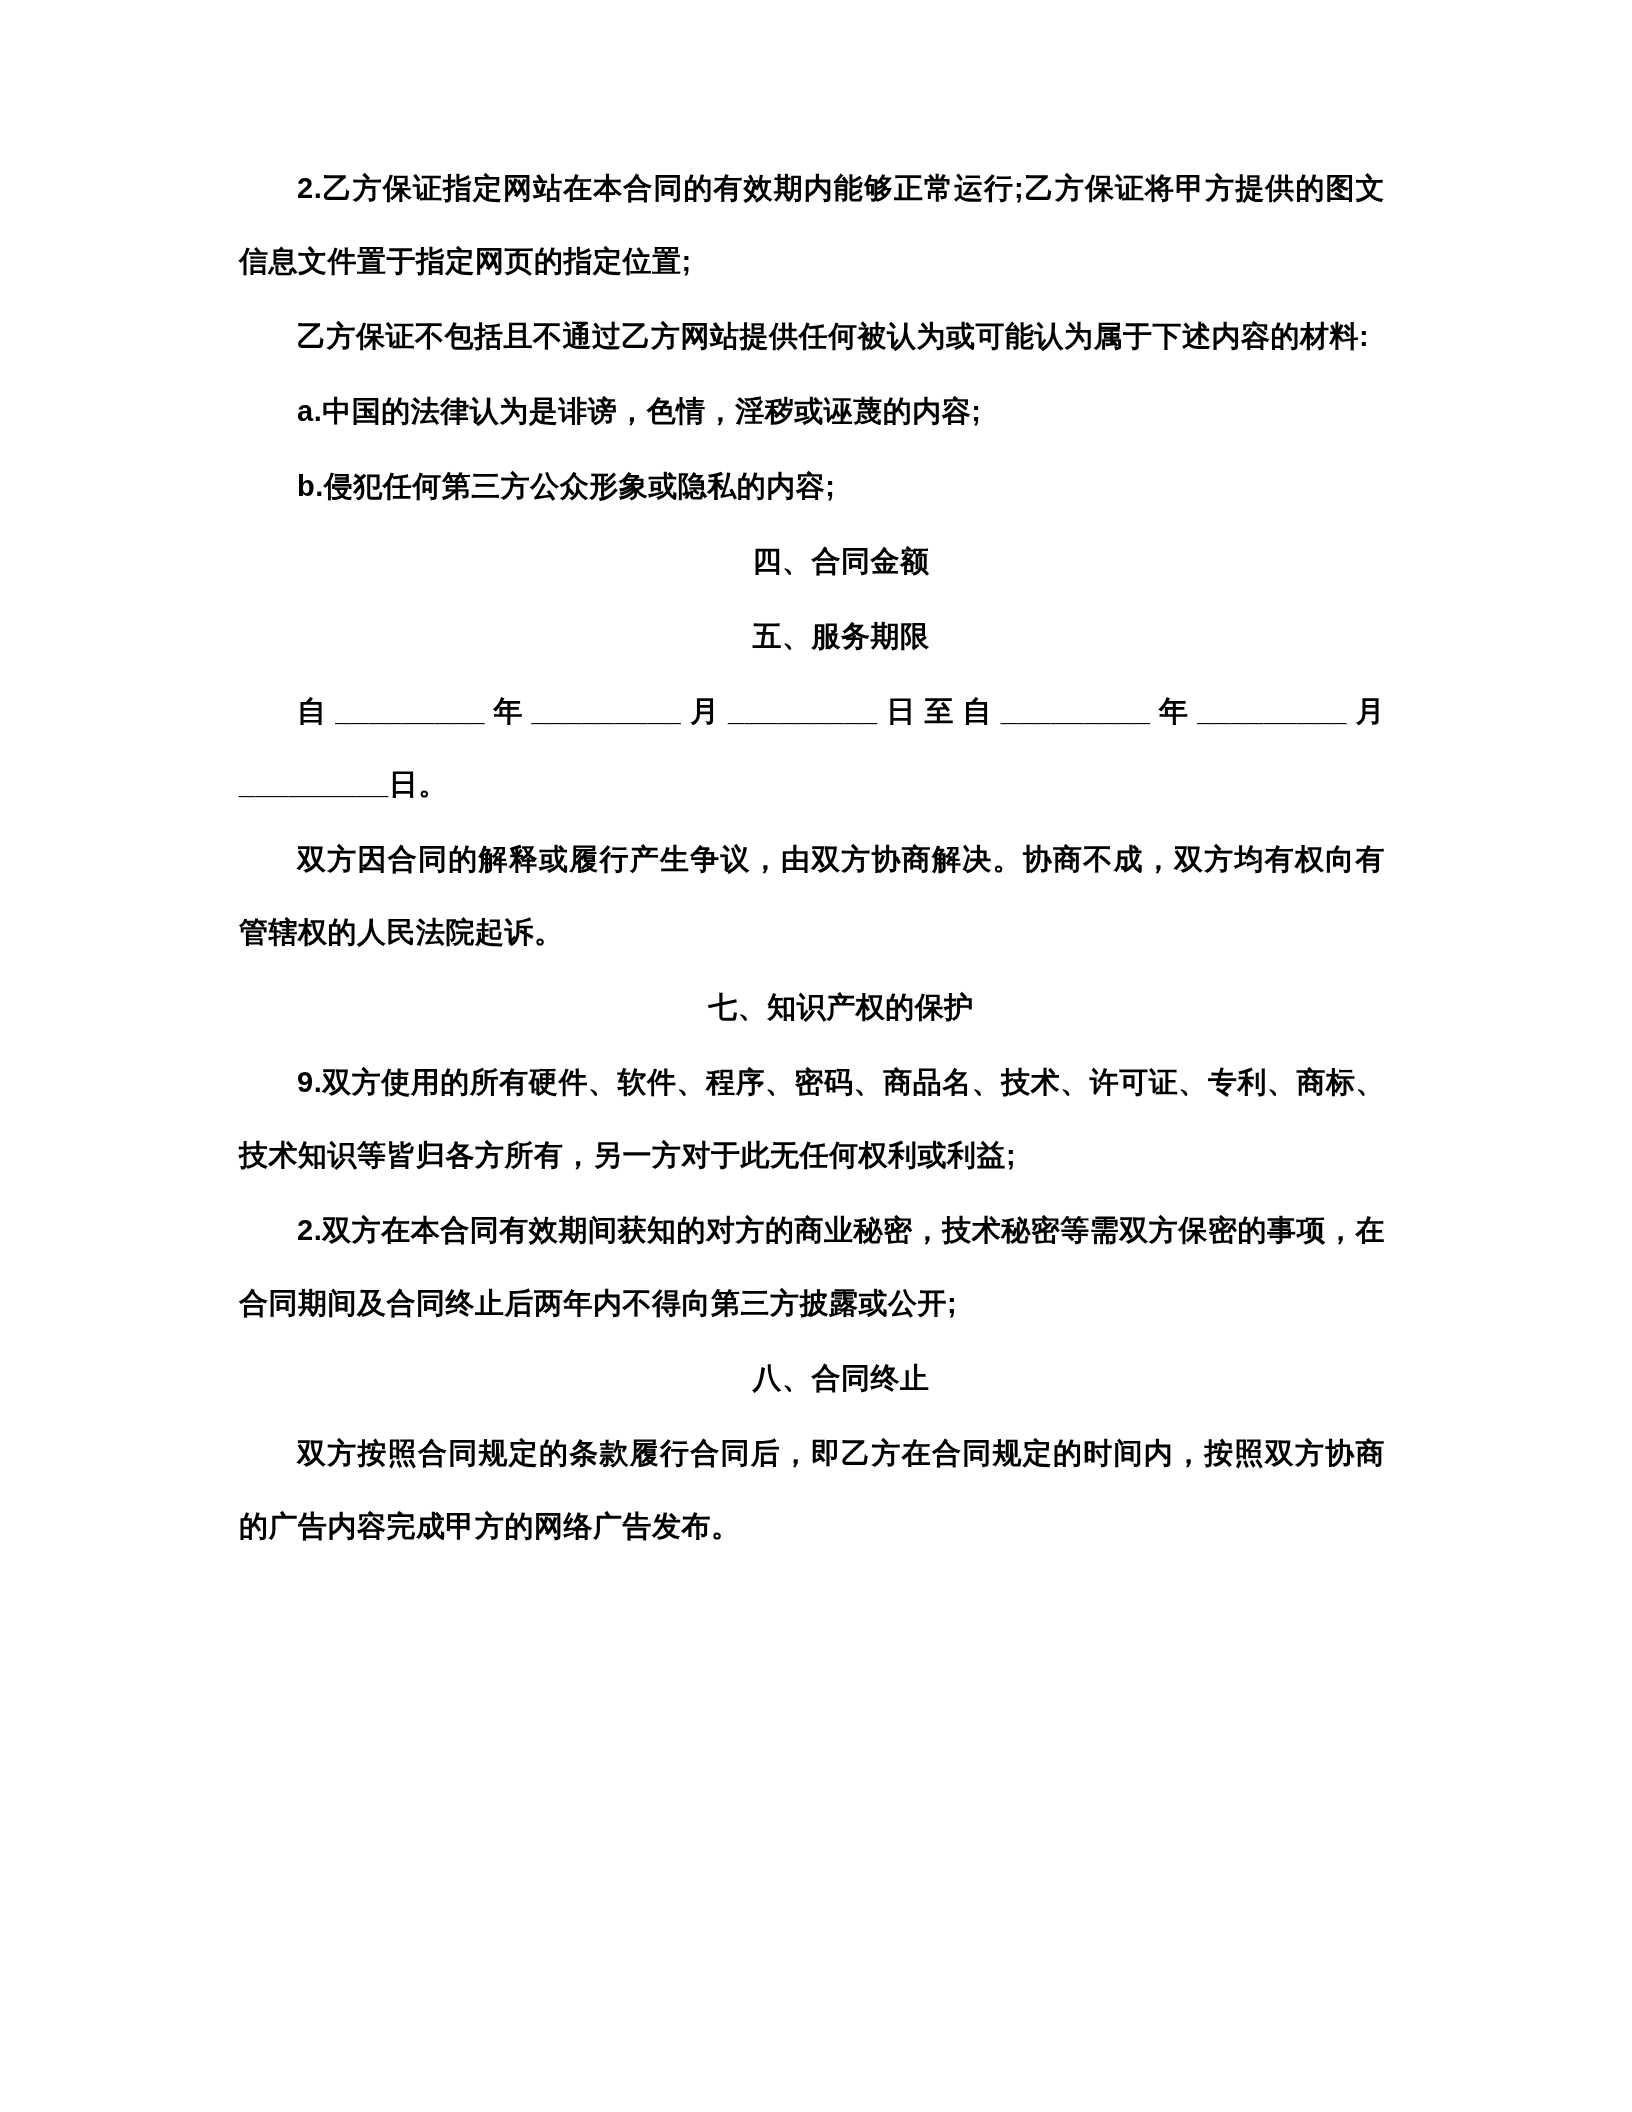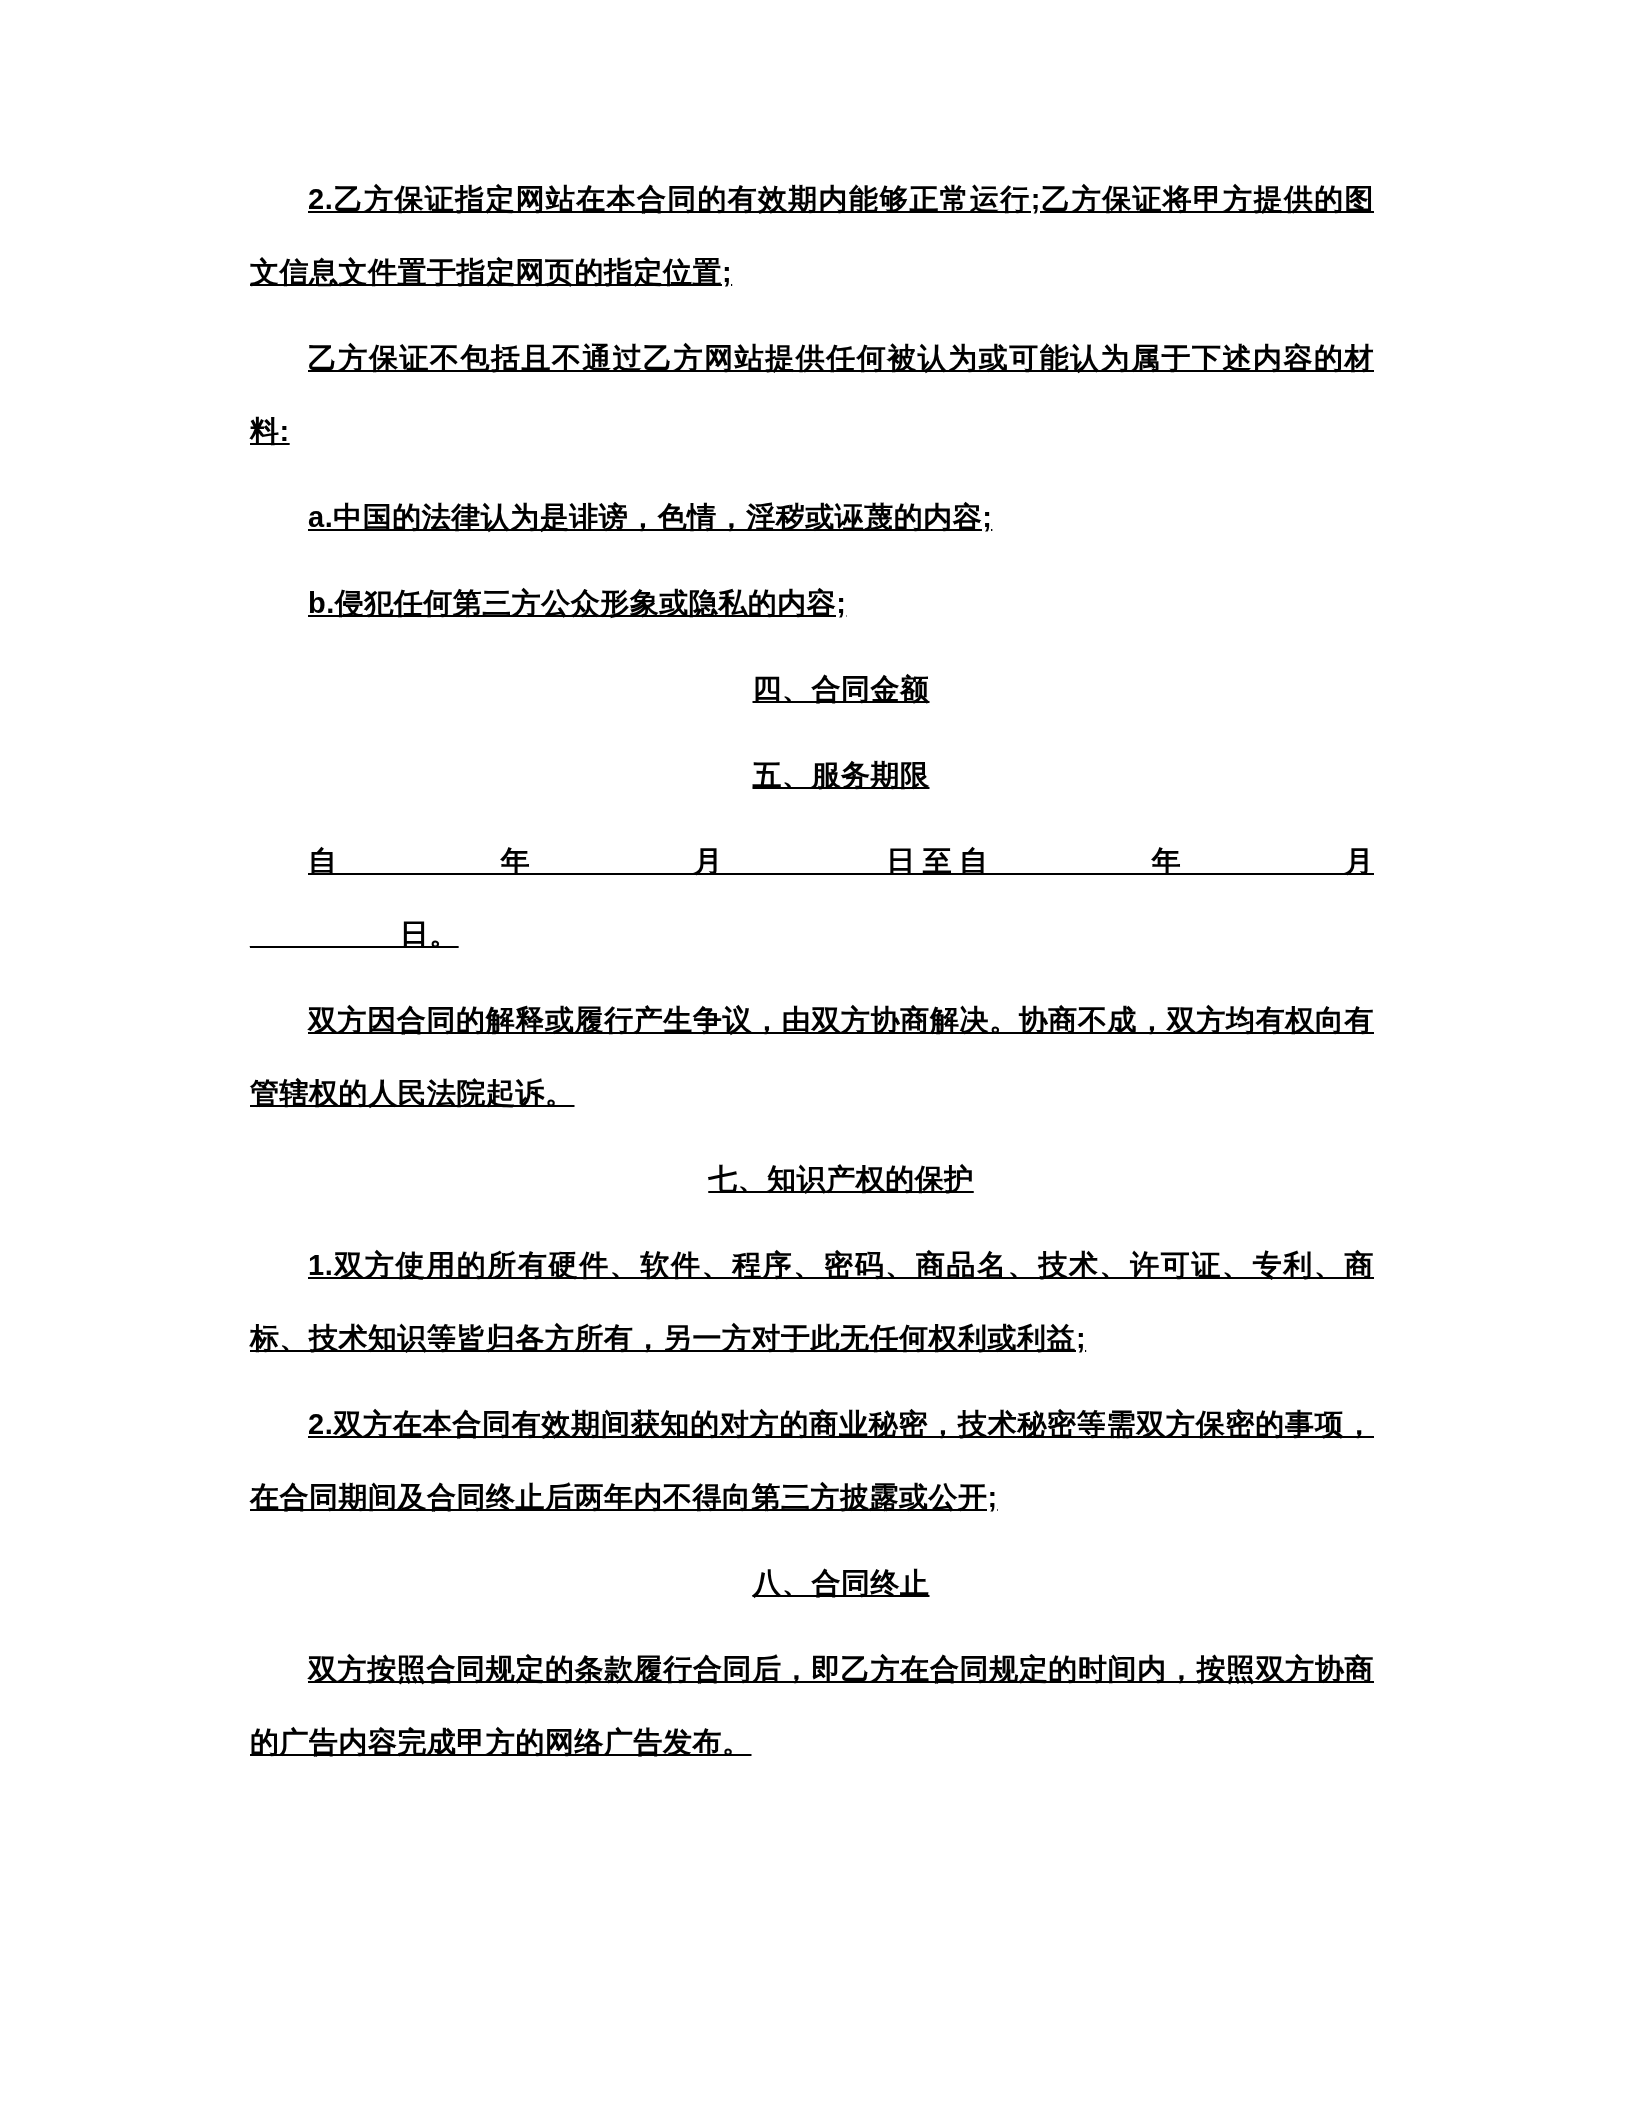--- a/index.html
+++ b/index.html
@@ -26,42 +26,41 @@
     left: 237px;
     top: 150px;
     width: 1150px;
     color: #000000;
     font-size: 29px;
     font-weight: 700;
     line-height: 73px;
     letter-spacing: 0.5px;
   }
   .content p {
-    margin: 13px;
+    margin: 2px;
     padding: 0;
     text-indent: 2em;
     text-align: justify;
-    text-decoration: underline;
   }
   .content p.heading {
     text-align: center;
   }
 </style>
 </head>
 <body>
 
 <div class="page">
   <div class="content">
     <p>2.乙方保证指定网站在本合同的有效期内能够正常运行;乙方保证将甲方提供的图文信息文件置于指定网页的指定位置;</p>
     <p>乙方保证不包括且不通过乙方网站提供任何被认为或可能认为属于下述内容的材料:</p>
     <p>a.中国的法律认为是诽谤，色情，淫秽或诬蔑的内容;</p>
     <p>b.侵犯任何第三方公众形象或隐私的内容;</p>
     <p class="heading">四、合同金额</p>
     <p class="heading">五、服务期限</p>
     <p>自_________年_________月_________日至自_________年_________月_________日。</p>
     <p>双方因合同的解释或履行产生争议，由双方协商解决。协商不成，双方均有权向有管辖权的人民法院起诉。</p>
     <p class="heading">七、知识产权的保护</p>
-    <p>1.双方使用的所有硬件、软件、程序、密码、商品名、技术、许可证、专利、商标、技术知识等皆归各方所有，另一方对于此无任何权利或利益;</p>
+    <p>9.双方使用的所有硬件、软件、程序、密码、商品名、技术、许可证、专利、商标、技术知识等皆归各方所有，另一方对于此无任何权利或利益;</p>
     <p>2.双方在本合同有效期间获知的对方的商业秘密，技术秘密等需双方保密的事项，在合同期间及合同终止后两年内不得向第三方披露或公开;</p>
     <p class="heading">八、合同终止</p>
     <p>双方按照合同规定的条款履行合同后，即乙方在合同规定的时间内，按照双方协商的广告内容完成甲方的网络广告发布。</p>
   </div>
 </div>
 
 </body></html>

